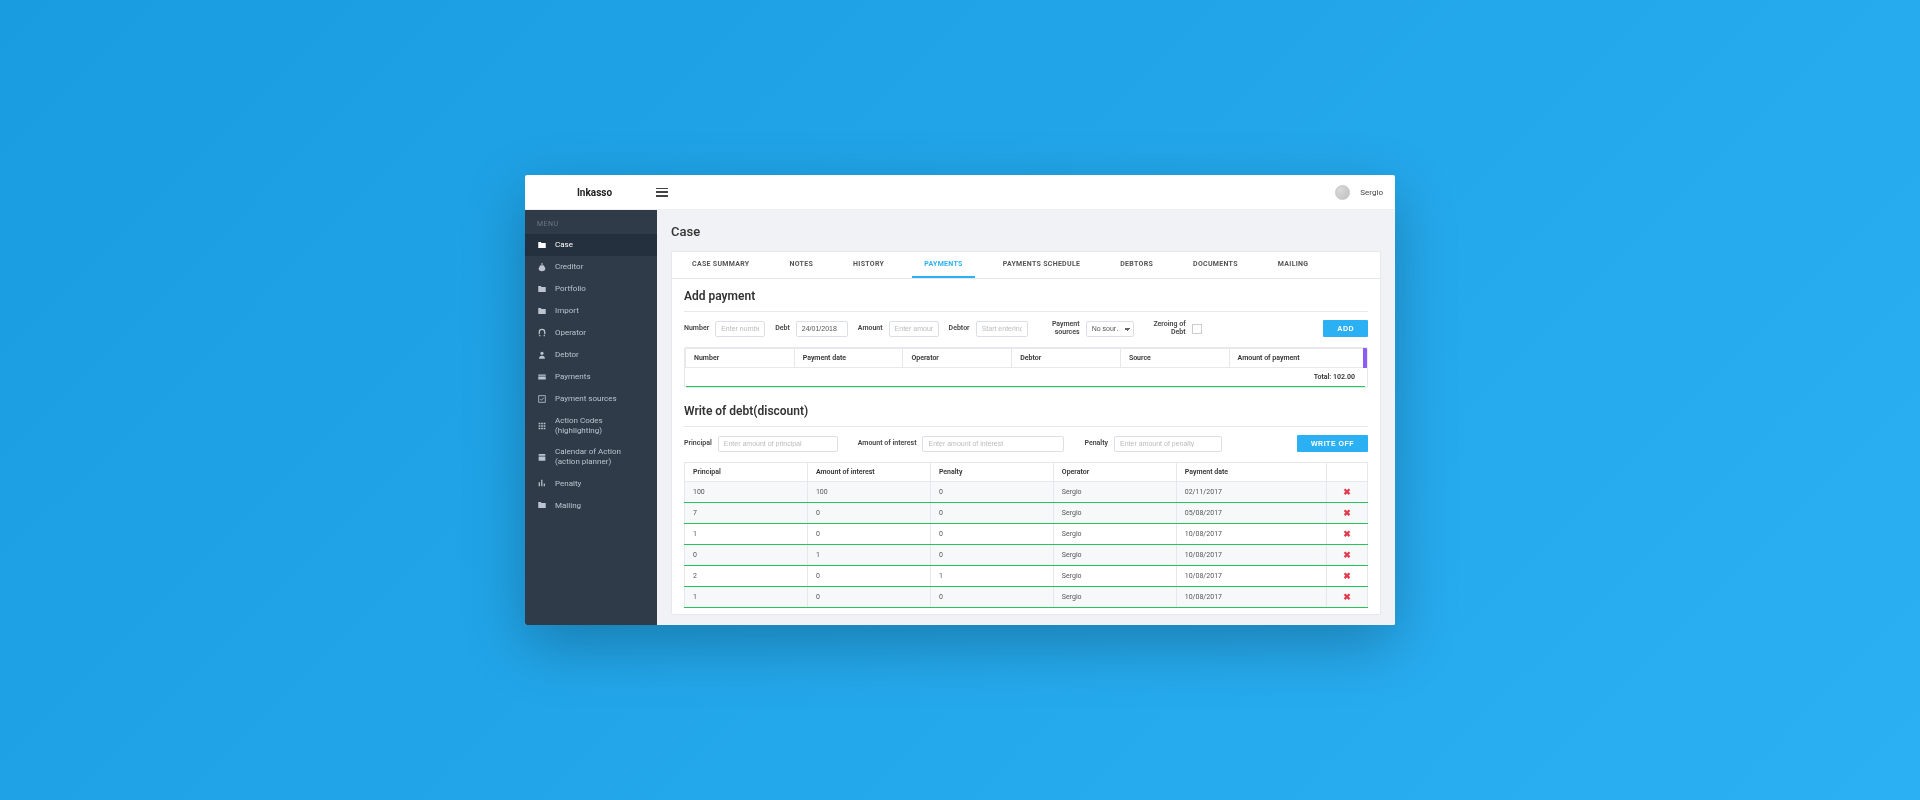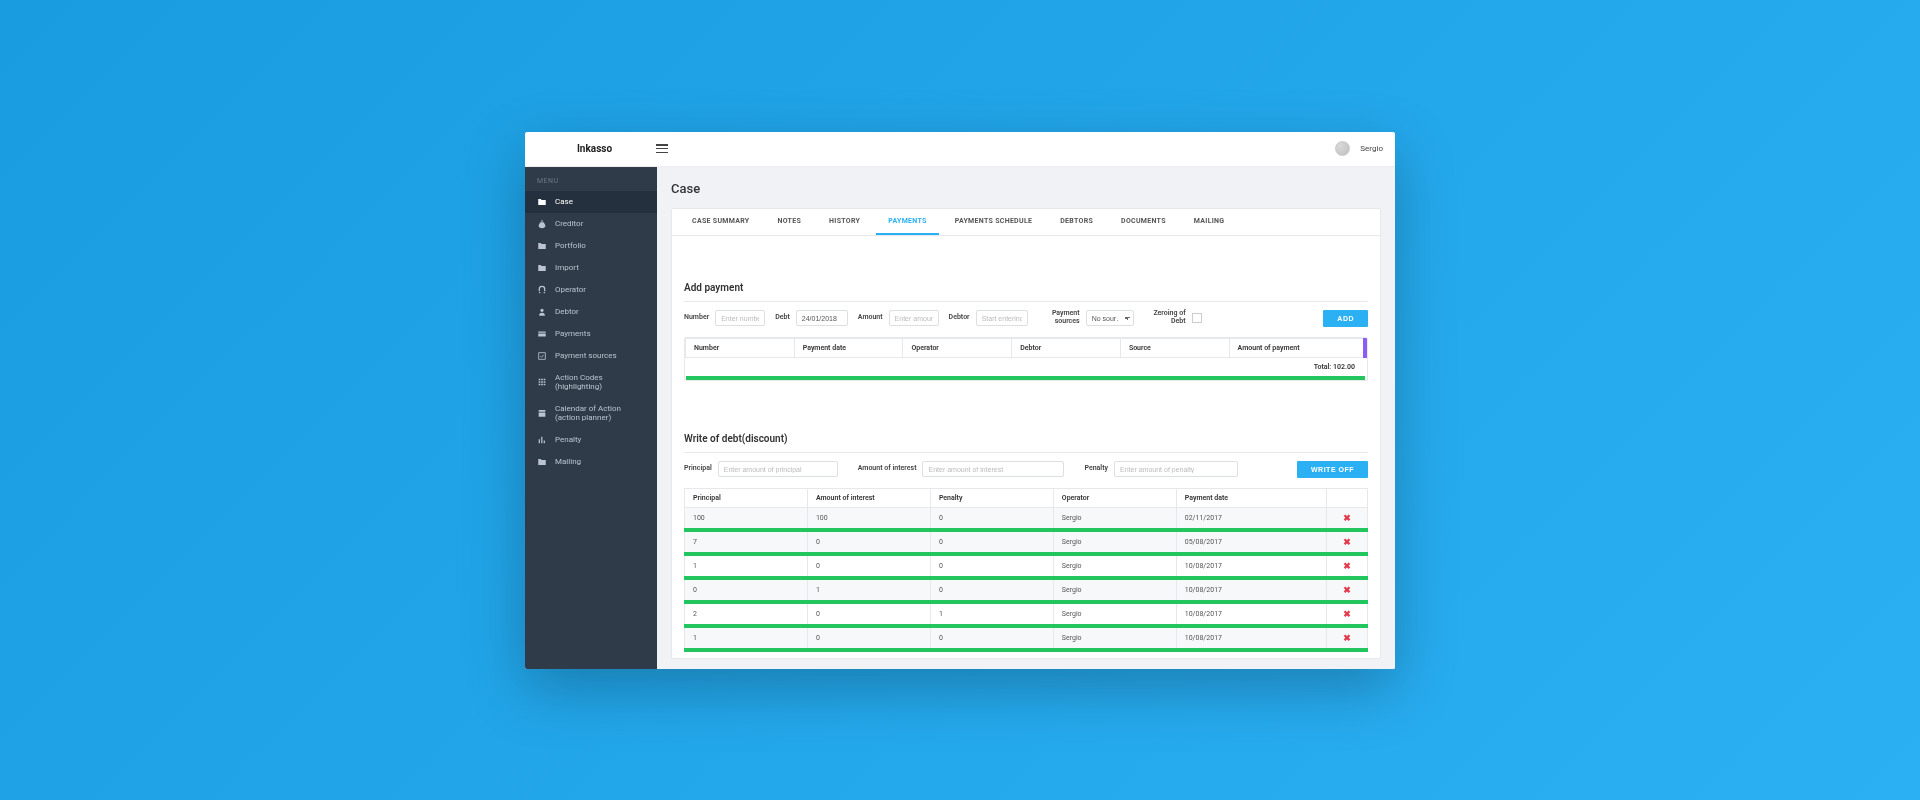--- a/index.html
+++ b/index.html
@@ -45,44 +45,44 @@
     min-height: 410px;
   }
   .menu-header { font-size: 7px; color:#6c7885; padding: 10px 12px 6px; letter-spacing: 0.5px;}
   .side-item { display:flex; align-items:center; gap:8px; padding: 6px 12px; cursor:pointer; }
   .side-item.active { background:#24303e; color:#fff; }
   .side-icon { width:10px; height:10px; display:inline-flex; align-items:center; justify-content:center; fill:currentColor; flex-shrink:0;}
   .side-text { color:inherit; line-height:1.2;}
   .main { flex:1; background:#f1f2f5; padding: 14px 14px 10px; font-size: 8px; color:#333; overflow:auto;}
   .page-title { font-size: 13px; font-weight:500; color:#333; margin-bottom: 12px;}
   .card { background:#fff; border:1px solid #e6e8ec; border-radius:2px; }
-  .tabs { display:flex; gap:4px; padding-left: 8px; border-bottom:1px solid #e6e8ec;}
+  .tabs { display:flex; gap:16px; padding-left: 8px; border-bottom:1px solid #e6e8ec;}
   .tab { padding: 8px 12px; font-size:7px; font-weight:700; color:#555; letter-spacing:0.3px; cursor:pointer; border-bottom:2px solid transparent;}
   .tab.active { color:#2bb0f4; border-bottom-color:#2bb0f4;}
   .section { padding: 10px 12px 6px;}
-  .section-title { font-size:10px; font-weight:600; color:#333; margin-bottom: 8px; display:block;margin-top:36px; }
+  .section-title { font-size:12px; font-weight:600; color:#333; margin-bottom: 8px; display:block; }
   .form-row { display:flex; align-items:center; gap:10px; flex-wrap:wrap; margin-bottom:10px;}
   .field { display:flex; align-items:center; gap:6px;}
   .field label { font-size:7px; color:#444; font-weight:600; text-align:right; line-height:1.1;}
   .field label.twoline { max-width:42px;}
   .input, .select {
     border:1px solid #dcdfe5; border-radius:2px; height:16px; font-size:7px; padding:0 5px; color:#555; background:#fff;
   }
   .input::placeholder { color:#bbb; }
   .select { appearance:none; padding-right:14px; background-image: linear-gradient(45deg, transparent 50%, #666 50%), linear-gradient(-45deg, transparent 50%, #666 50%); background-position: right 6px top 6px, right 3px top 6px; background-size: 3px 3px, 3px 3px; background-repeat:no-repeat;}
   .checkbox { width:10px; height:10px; border:1px solid #ccc; background:#fff;}
   .btn {
     background:#2bb0f4; color:#fff; border:none; font-size:7px; font-weight:700;
     letter-spacing:0.5px; padding:5px 14px; border-radius:1px; cursor:pointer;
   }
   .table { width:100%; border-collapse:collapse; font-size:7px;}
   .table th { text-align:left; font-weight:600; color:#333; padding:5px 8px; background:#fff; border:1px solid #e6e8ec; border-left:0; border-right:0;}
   .table th:first-child{border-left:1px solid #e6e8ec;}
   .table th:last-child{border-right:4px solid #8b5cf6;}
-  .table td { padding:5px 8px; border-bottom:4px solid #22c55e; color:#555;}
+  .table td { padding:5px 8px; border-bottom:1px solid #22c55e; color:#555;}
   .table tr:nth-child(even) td { background:#f7f8fa;}
   .table tr:nth-child(odd) td { background:#fff;}
   .table .th-row th { background:#fff;}
   .table tbody tr:first-child td { background:#f7f8fa;}
   .total-row td { text-align:right; font-weight:600; color:#333; padding-right:10px; background:#fff !important;}
   .delete-icon { color:#e33b4e; font-weight:700; font-size:9px; cursor:pointer; text-align:center; width:24px;}
   hr.sep { border:none; border-top:1px solid #e6e8ec; margin: 2px 0 0;}
   .write-table th, .write-table td { border-right:1px solid #e6e8ec;}
   .write-table th:last-child, .write-table td:last-child { border-right:none;}
   .write-table td.del-cell { border-left:none; border-right:none; text-align:center;}
@@ -290,21 +290,21 @@
             <div class="field">
               <label>Principal</label>
               <input class="input" style="width: 120px;" placeholder="Enter amount of principal">
             </div>
             <div class="field">
               <label>Amount of interest</label>
               <input class="input" style="width: 142px;" placeholder="Enter amount of interest">
             </div>
             <div class="field">
               <label>Penalty</label>
-              <input class="input" style="width: 124px;" placeholder="Enter amount of penalty">
+              <input class="input" style="width: 108px;" placeholder="Enter amount of penalty">
             </div>
             <div style="flex:1"></div>
             <button class="btn">WRITE OFF</button>
           </div>
 
           <table class="table write-table" style="margin-top:4px; border:1px solid #e6e8ec;">
             <thead>
               <tr>
                 <th style="width:18%">Principal</th>
                 <th style="width:18%">Amount of interest</th>

